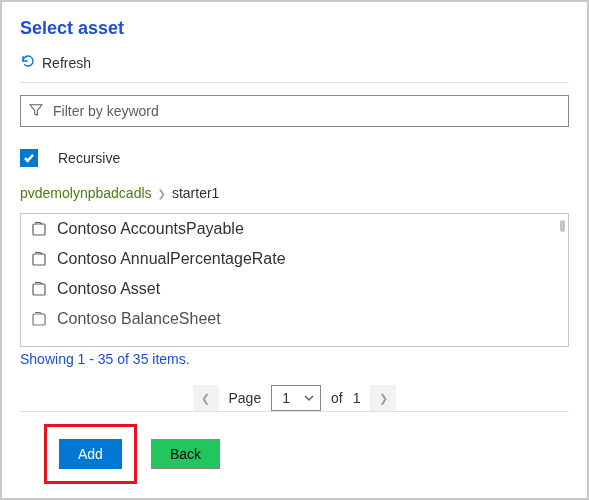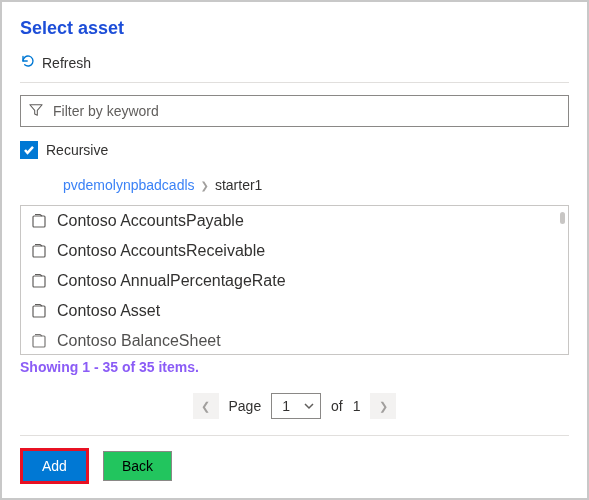--- a/index.html
+++ b/index.html
@@ -35,53 +35,53 @@
     border: none;
     border-top: 1px solid #e1dfdd;
     margin: 0 0 12px 0;
   }
   .filter-box {
     display: flex;
     align-items: center;
     gap: 8px;
     border: 1px solid #8a8886;
     padding: 6px 8px;
-    margin-bottom: 14px;
+    margin-bottom: 22px;
   }
   .filter-box svg { width: 14px; height: 14px; stroke: #605e5c; fill: none; }
   .filter-box input {
     border: none;
     outline: none;
     font-size: 14px;
     width: 100%;
     color: #323130;
     background: transparent;
   }
   .filter-box input::placeholder { color: #605e5c; }
   .checkbox-row {
     display: flex;
     align-items: center;
-    gap: 8px;
+    gap: 20px;
     margin-bottom: 18px;
   }
   .chk {
     width: 18px; height: 18px;
     background: #0078d4;
     display: flex; align-items: center; justify-content: center;
     cursor: pointer;
   }
   .chk svg { width: 12px; height: 12px; stroke: #fff; stroke-width: 2.5; fill: none; }
   .breadcrumb {
     font-size: 14px;
     margin-bottom: 12px;
     display: flex;
     align-items: center;
     gap: 6px;
   }
-  .breadcrumb .link { color: #3b82f6; cursor: pointer; margin-left: 43px; }
+  .breadcrumb .link { color: #4d7c0f; cursor: pointer; }
   .breadcrumb .sep-ch { color: #a19f9d; font-size: 10px; }
   .breadcrumb .current { color: #323130; }
 
   .asset-list {
     border: 1px solid #c8c6c4;
     height: 150px;
     overflow: hidden;
     position: relative;
   }
   .asset-item {
@@ -97,21 +97,21 @@
   .asset-icon svg { width: 16px; height: 16px; stroke: #605e5c; fill: none; stroke-width: 1.2; }
   .scrollbar-thumb {
     position: absolute;
     right: 3px;
     top: 6px;
     width: 5px;
     height: 12px;
     background: #c8c6c4;
     border-radius: 3px;
   }
-  .showing { font-size: 14px; margin-top: 4px; color: #8b5cf6; font-weight: bold; }
+  .showing { font-size: 14px; margin-top: 4px; color: #1d4ed8; }
 
   .pager {
     display: flex;
     align-items: center;
     justify-content: center;
     gap: 10px;
     margin-top: 18px;
     font-size: 14px;
   }
   .pg-btn {
@@ -152,23 +152,24 @@
     align-items: center;
     justify-content: center;
   }
   .btn.primary {
     background: #0078d4;
     border-color: #0078d4;
     color: #fff;
   }
   .highlight-box {
     border: 3px solid #e81123;
-    padding: 0;
+    padding: 12px;
     display: inline-flex;
     margin-right: 14px;
+    margin-left: 24px;
   }
   .footer .spacer { flex: 1; }
 </style>
 </head>
 <body>
 
 <div class="title">Select asset</div>
 
 <div class="refresh-row">
   <span>
@@ -212,27 +213,20 @@
           <rect x="2" y="3" width="12" height="11" rx="1"></rect>
           <path d="M4 1.5h5L11 3"></path>
         </svg></span>
     <span>Contoso AccountsPayable</span>
   </div>
   <div class="asset-item">
     <span class="asset-icon"><svg viewBox="0 0 16 16">
           <rect x="2" y="3" width="12" height="11" rx="1"></rect>
           <path d="M4 1.5h5L11 3"></path>
         </svg></span>
-    <span>Contoso AccountsReceivable</span>
-  </div>
-  <div class="asset-item">
-    <span class="asset-icon"><svg viewBox="0 0 16 16">
-          <rect x="2" y="3" width="12" height="11" rx="1"></rect>
-          <path d="M4 1.5h5L11 3"></path>
-        </svg></span>
     <span>Contoso AnnualPercentageRate</span>
   </div>
   <div class="asset-item">
     <span class="asset-icon"><svg viewBox="0 0 16 16">
           <rect x="2" y="3" width="12" height="11" rx="1"></rect>
           <path d="M4 1.5h5L11 3"></path>
         </svg></span>
     <span>Contoso Asset</span>
   </div>
   <div class="asset-item" style="opacity:.85;">

